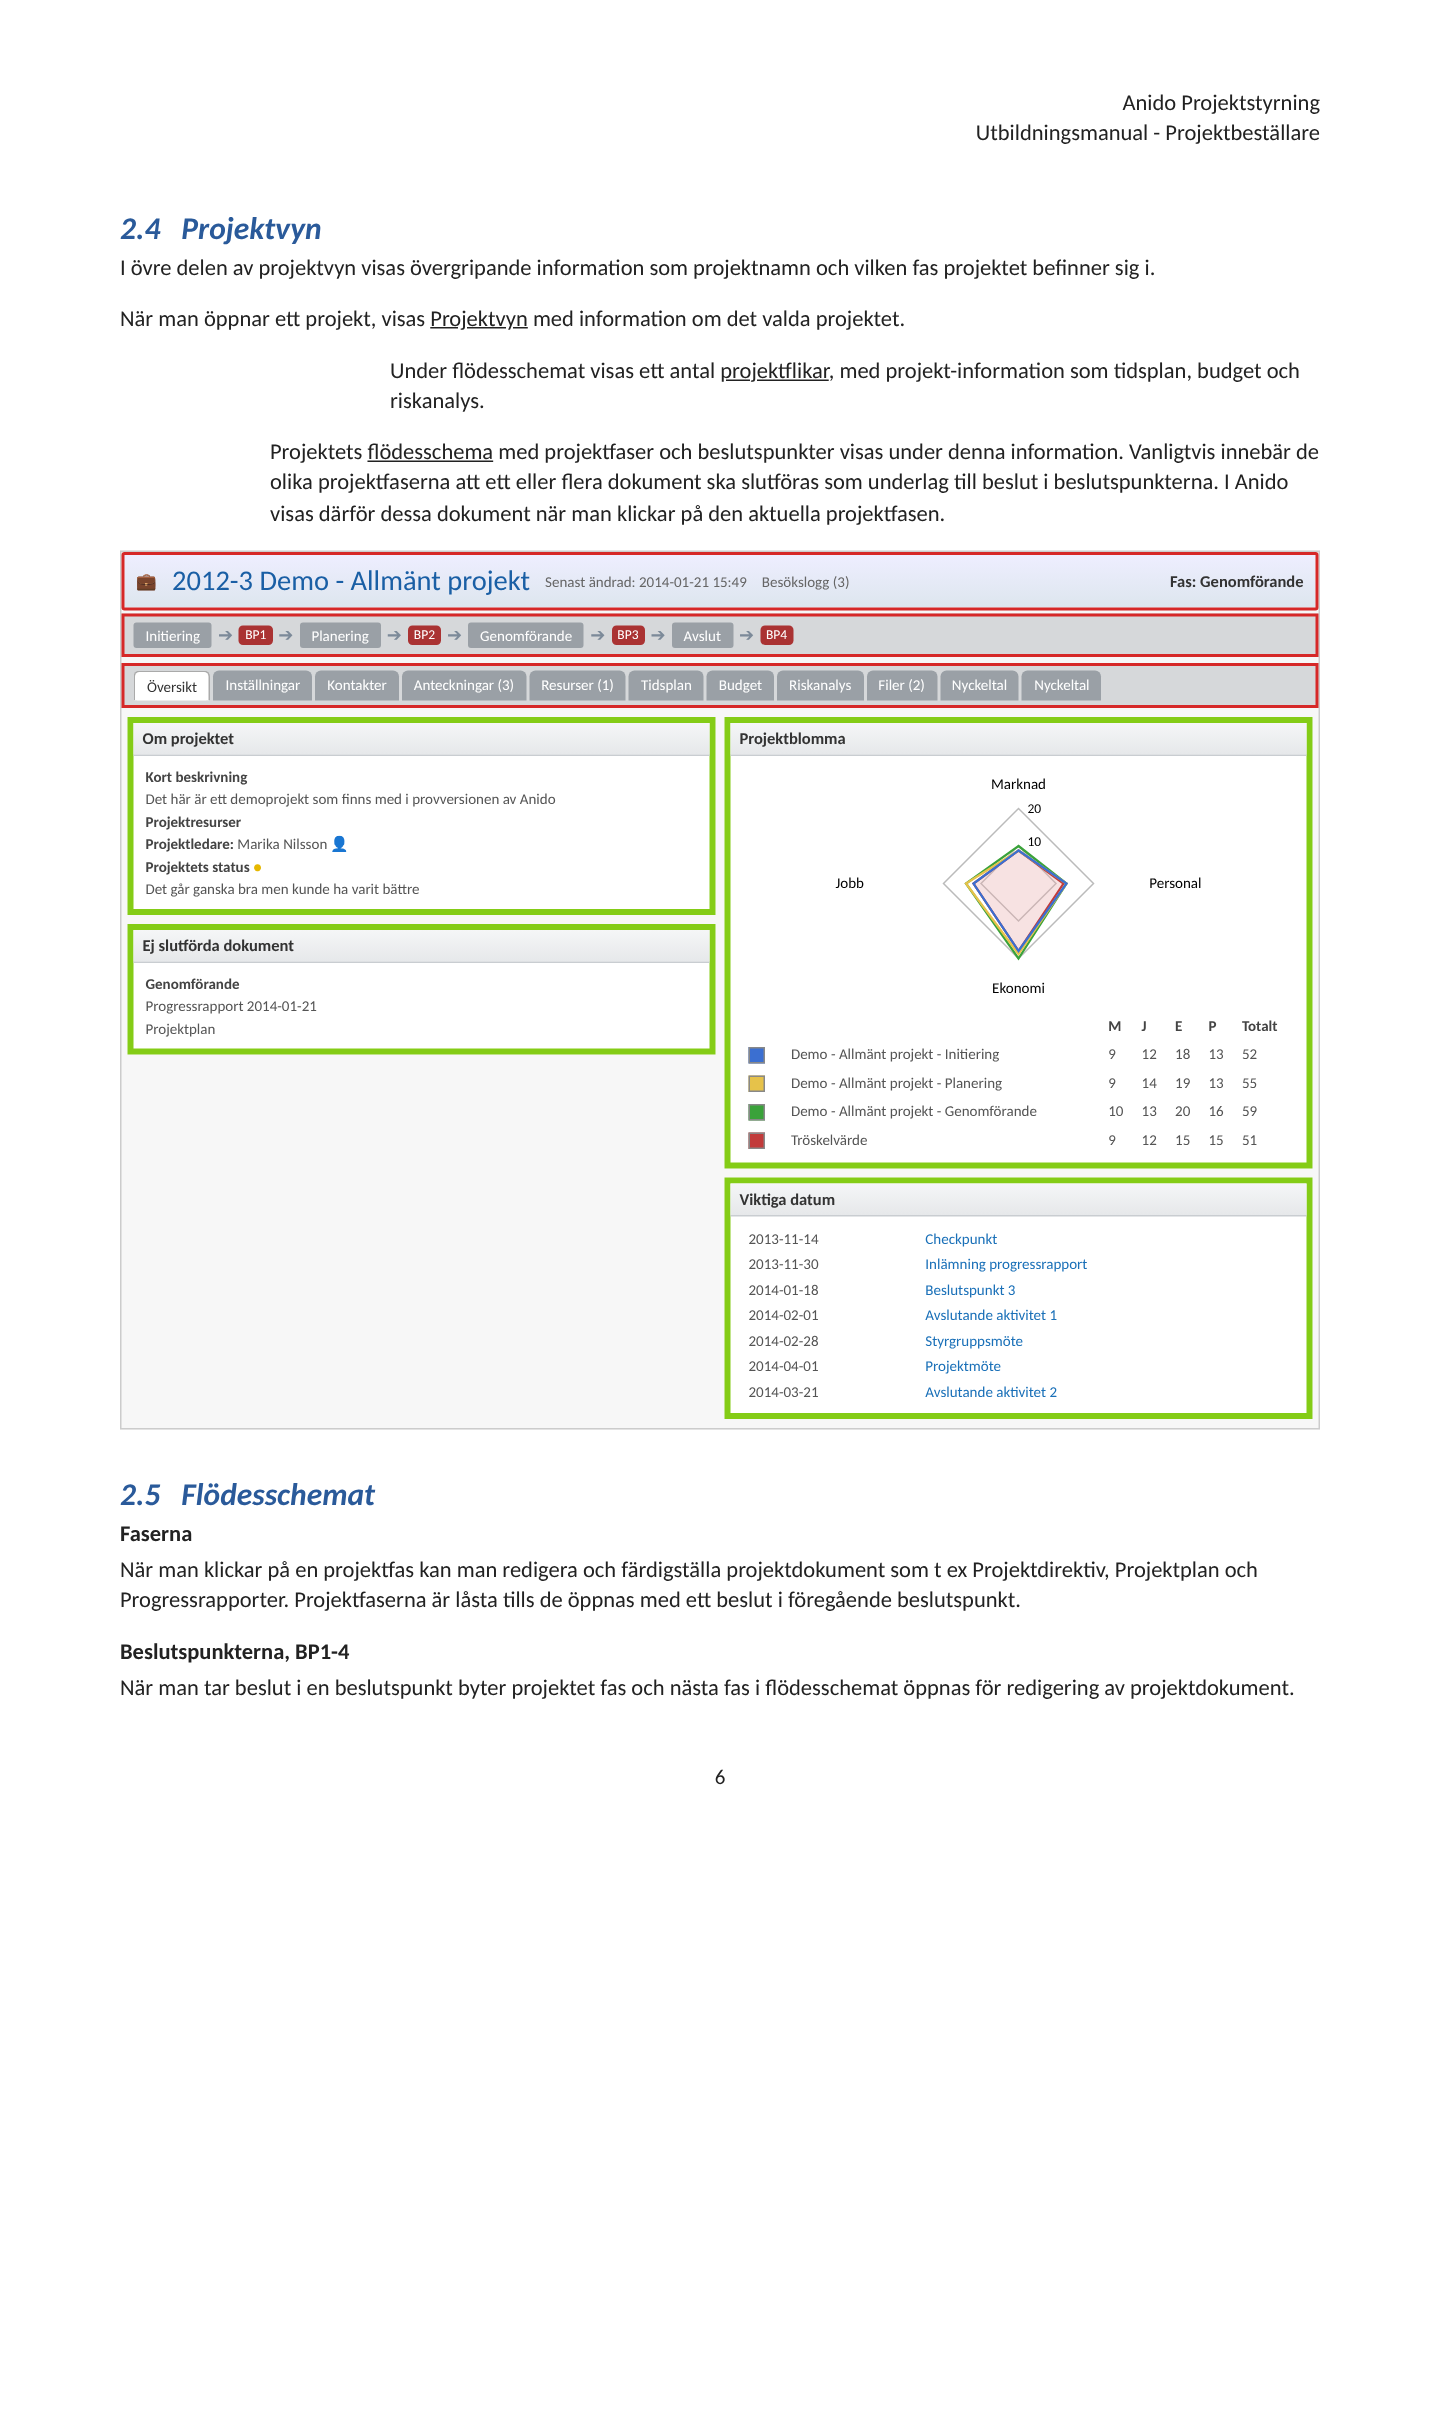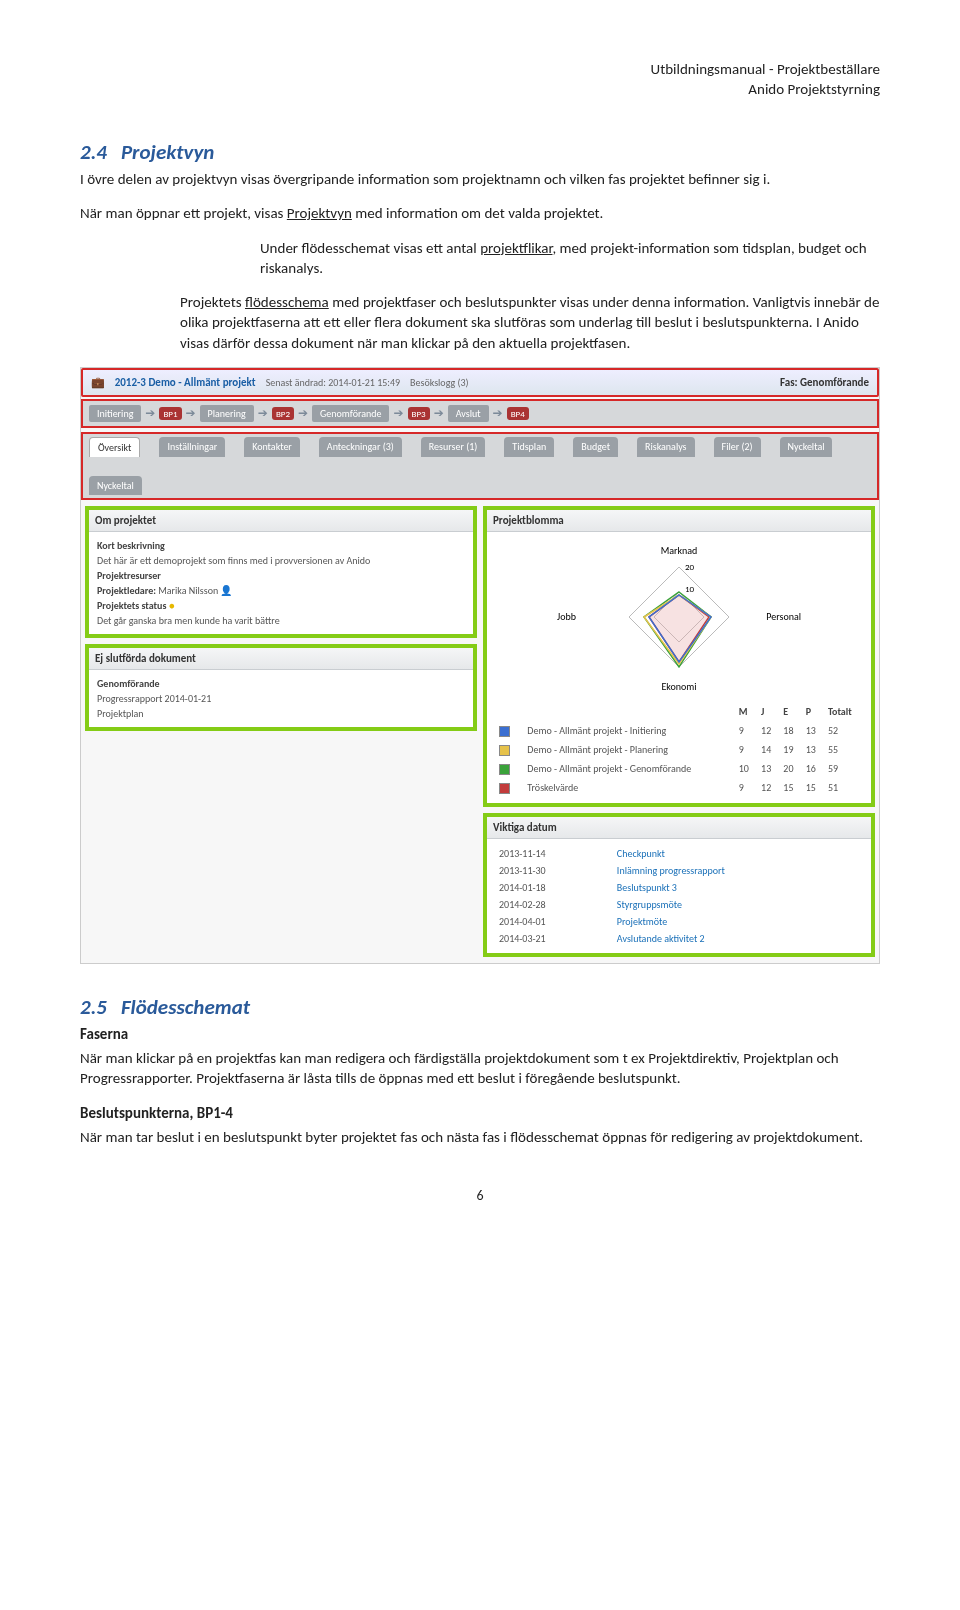--- a/index.html
+++ b/index.html
@@ -8,28 +8,28 @@
 h2{font-size:21px;font-weight:bold;font-style:italic;color:#2a5a9a;margin:22px 0 4px 0}
 h2 .num{font-style:italic;margin-right:14px}
 p{font-size:15px;margin:4px 0 14px 0;line-height:1.35}
 .u{text-decoration:underline}
 .indent{margin-left:100px}
 .b{font-weight:bold}
 
 
 .shot{border:1px solid #ccc;background:#f7f7f7;font-size:11px;color:#333;margin:10px 0 30px 0}
 .shot .titlebar{background:linear-gradient(#eef,#dde6ee);padding:6px 8px;border:2px solid #d62828;border-radius:2px;display:flex;align-items:center;gap:10px}
-.shot .proj{color:#1a5fa5;font-weight:bold;font-size:11px}
+.shot .proj{color:#1a5fa5;font-weight:normal;font-size:19px}
 .shot .meta{color:#666;font-size:10px}
 .shot .fas{margin-left:auto;font-weight:bold;color:#333}
 .flowbar{background:#d6d8da;padding:4px 6px;border:2px solid #d62828;margin-top:2px;display:flex;align-items:center;gap:4px;flex-wrap:wrap}
 .phase{background:#9aa0a6;color:#fff;font-size:10px;padding:2px 8px;border-radius:2px}
 .bp{background:#a33;color:#fff;font-size:9px;padding:1px 4px;border-radius:3px}
 .arrow{color:#7c8a99;font-size:12px}
-.tabsbar{background:#d6d8da;padding:3px 6px;border:2px solid #d62828;margin-top:4px;display:flex;gap:19px;flex-wrap:wrap}
+.tabsbar{background:#d6d8da;padding:3px 6px;border:2px solid #d62828;margin-top:4px;display:flex;gap:2px;flex-wrap:wrap}
 .tab{background:#9aa0a6;color:#fff;font-size:10px;padding:3px 8px;border-top-left-radius:4px;border-top-right-radius:4px}
 .tab.active{background:#fff;color:#333;border:1px solid #aaa;border-bottom:none}
 .cols{display:flex;gap:6px;padding:0 4px 6px 4px}
 .col{flex:1}
 .panel{background:#fff;border:4px solid #84cc16;margin-top:6px}
 .panel h4{margin:0;background:linear-gradient(#f5f6f7,#e6e8ea);font-size:11px;font-weight:bold;padding:4px 6px;border-bottom:1px solid #c9cdd1}
 .panel .body{padding:6px 8px;font-size:10px;line-height:1.5;color:#555}
 .lbl{font-weight:bold;color:#444}
 .radar{display:flex;align-items:center;justify-content:center;padding:10px 0 4px 0}
 table.legend{width:100%;border-collapse:collapse;font-size:10px}
@@ -38,22 +38,22 @@
 table.dates{width:100%;border-collapse:collapse;font-size:10px}
 table.dates td{padding:1px 4px;color:#555}
 table.dates td.link{color:#1a70b8}
 .footer{text-align:center;font-size:14px;margin-top:40px}
 </style>
 </head>
 <body>
 
 <div class="page">
   <div class="hdr">
+    <div>Anido Projektstyrning</div>
     <div>Utbildningsmanual - Projektbeställare</div>
-    <div>Anido Projektstyrning</div>
   </div>
 
   <h2><span class="num">2.4</span><span>Projektvyn</span></h2>
 
   <p>I övre delen av projektvyn visas övergripande information som projektnamn och vilken fas projektet befinner sig i.</p>
   <p><span>När man öppnar ett projekt, visas </span><span class="u">Projektvyn</span><span> med information om det valda projektet.</span></p>
   <p class="indent" style="margin-left:180px"><span>Under flödesschemat visas ett antal </span><span class="u">projektflikar</span><span>, med projekt-information som tidsplan, budget och riskanalys.</span></p>
   <p class="indent"><span>Projektets </span><span class="u">flödesschema</span><span> med projektfaser och beslutspunkter visas under denna information. Vanligtvis innebär de olika projektfaserna att ett eller flera dokument ska slutföras som underlag till beslut i beslutspunkterna. I Anido visas därför dessa dokument när man klickar på den aktuella projektfasen.</span></p>
 
   <div class="shot">
@@ -200,20 +200,24 @@
                   </tr>
               <tr>
                     <td>2013-11-30</td>
                     <td class="link">Inlämning progressrapport</td>
                   </tr>
               <tr>
                     <td>2014-01-18</td>
                     <td class="link">Beslutspunkt 3</td>
                   </tr>
               <tr>
+                    <td>2014-02-01</td>
+                    <td class="link">Avslutande aktivitet 1</td>
+                  </tr>
+              <tr>
                     <td>2014-02-28</td>
                     <td class="link">Styrgruppsmöte</td>
                   </tr>
               <tr>
                     <td>2014-04-01</td>
                     <td class="link">Projektmöte</td>
                   </tr>
               <tr>
                     <td>2014-03-21</td>
                     <td class="link">Avslutande aktivitet 2</td>

